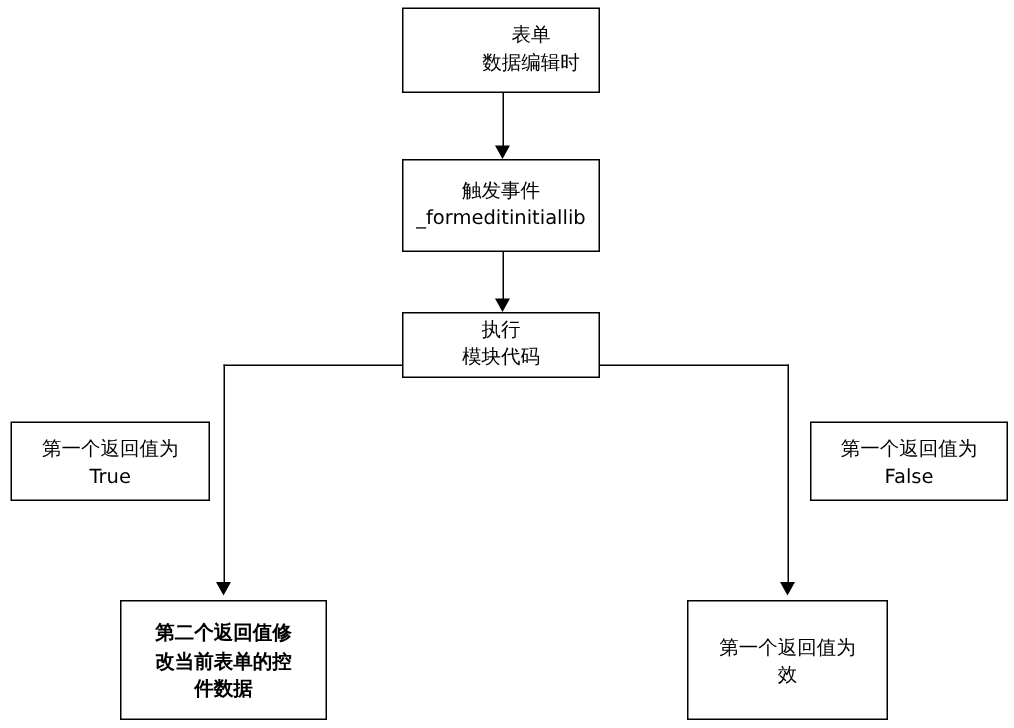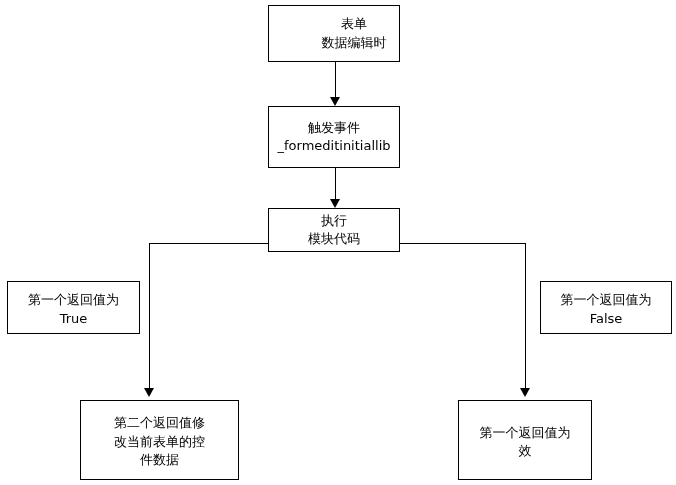--- a/index.html
+++ b/index.html
@@ -101,21 +101,21 @@
   <div class="node label-box" style="left:7px; top:281px; width:133px; height:53px;">
     <span class="node-text">第一个返回值为
 True</span>
   </div>
 
   <div class="node label-box" style="left:540px; top:281px; width:132px; height:53px;">
     <span class="node-text">第一个返回值为
 False</span>
   </div>
 
-  <div class="node label-box" style="left:80px; top:400px; width:159px; height:80px;">
+  <div class="node label-box" style="left:80px; top:400px; width:138px; height:80px;font-weight:bold;">
     <span class="node-text">第二个返回值修
 改当前表单的控
 件数据</span>
   </div>
 
   <div class="node label-box" style="left:458px; top:400px; width:134px; height:80px;">
     <span class="node-text">第一个返回值为
 效</span>
   </div>
 

